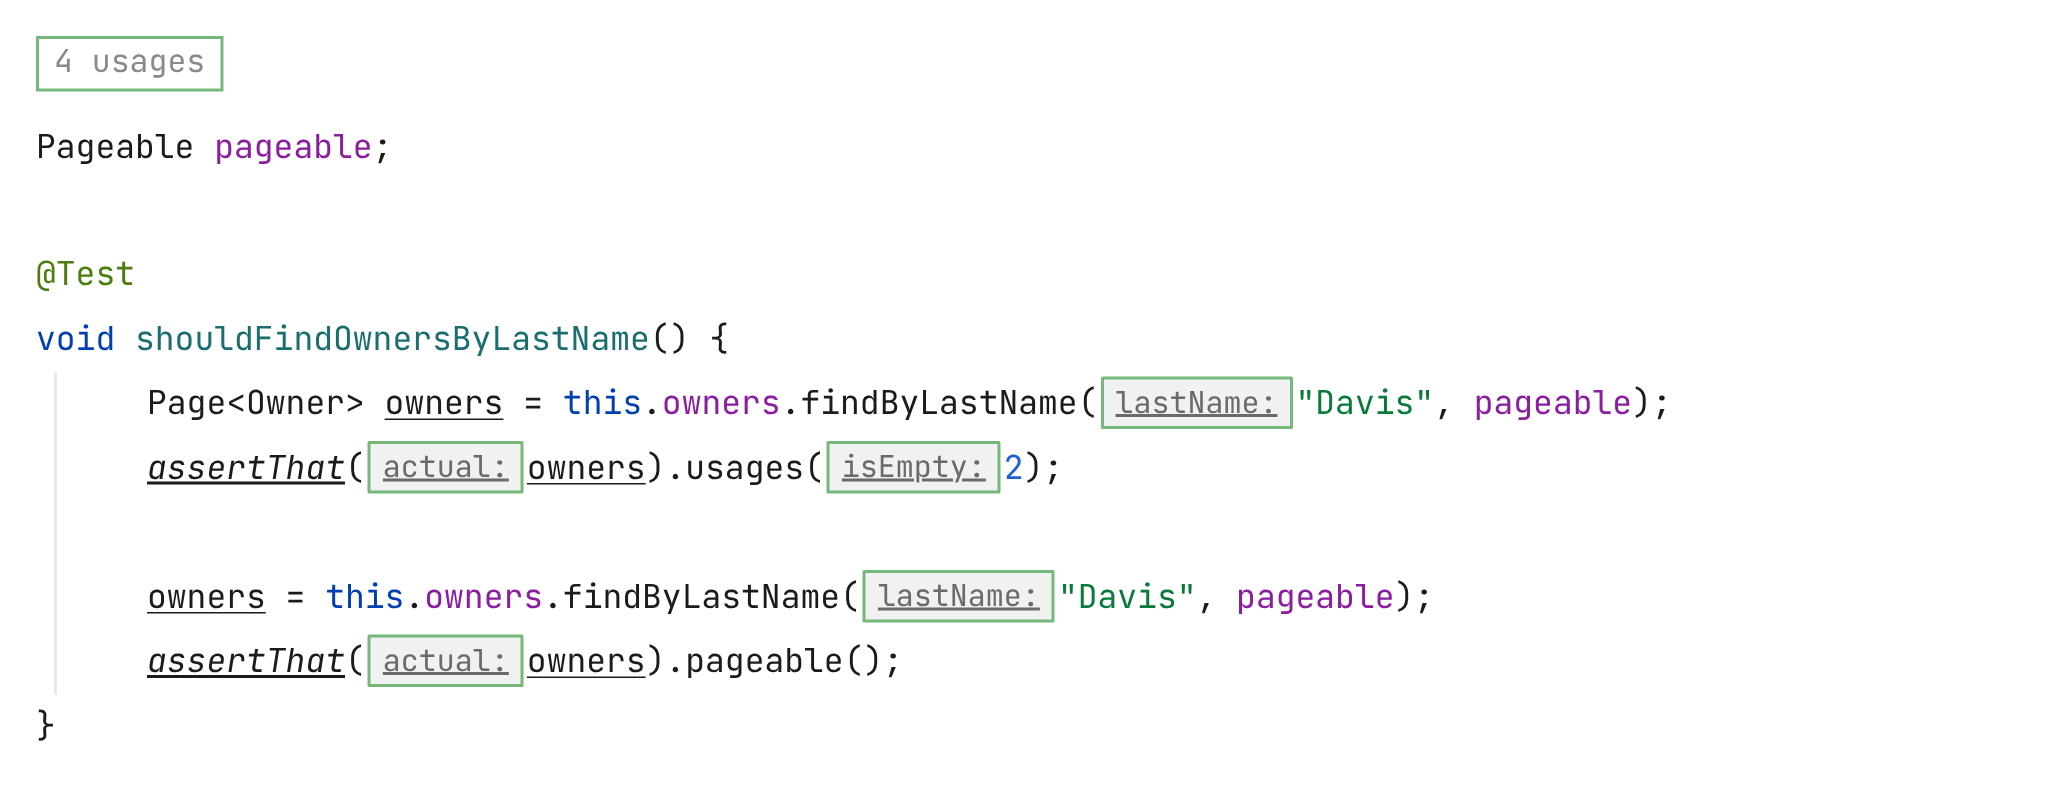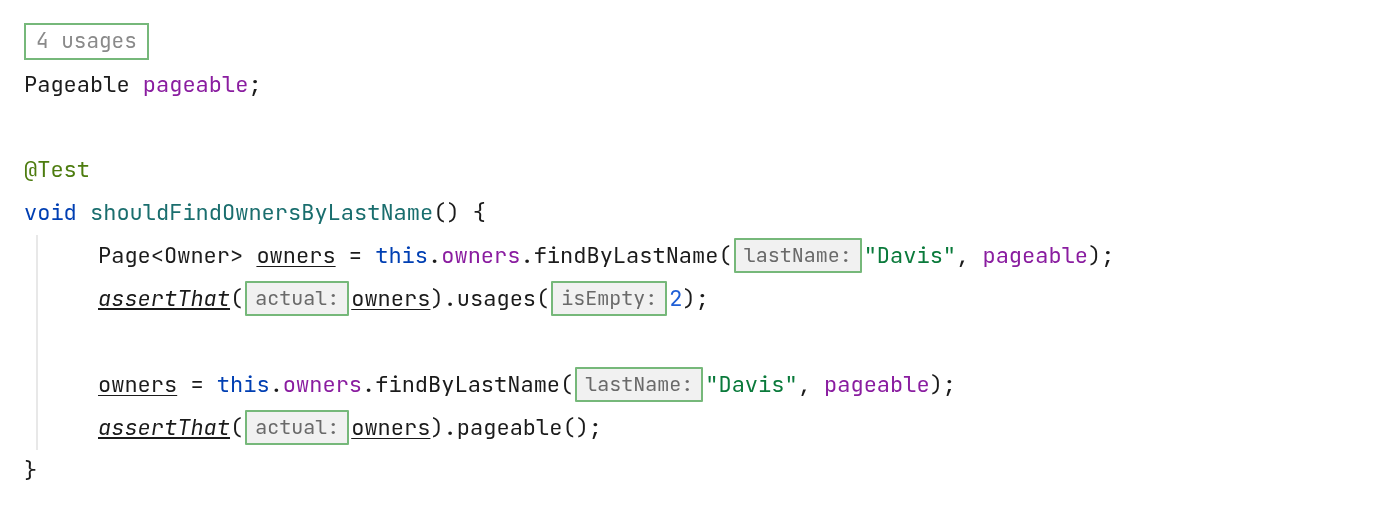--- a/index.html
+++ b/index.html
@@ -13,21 +13,21 @@
     color: #1b1b1b;
     white-space: nowrap;
   }
   .usages {
     display: inline-block;
     color: #8a8a8a;
     font-size: 21px;
     border: 2px solid #76b87a;
     padding: 0 10px 1px 10px;
     line-height: 1.5;
-    margin-bottom: 4px;
+    margin-bottom: 16px;
     cursor: pointer;
   }
   .line { display: block; }
   .indent1 { padding-left: 0; }
   .body-block {
     margin-left: 12px;
     border-left: 2px solid #e8e8e8;
     padding-left: 60px;
   }
   .kw { color: #003fb3; }
@@ -44,20 +44,21 @@
     display: inline-block;
     background: #f1f1f1;
     color: #6a6a6a;
     border: 2px solid #76b87a;
     border-radius: 1px;
     padding: 0 8px;
     font-size: 20px;
     line-height: 1.55;
     vertical-align: 1px;
     margin: 0 2px;
+    text-decoration: underline;
   }
 </style>
 </head>
 <body>
 
 
 
 <div class="usages">4 usages</div>
 
 <div class="line indent1">

